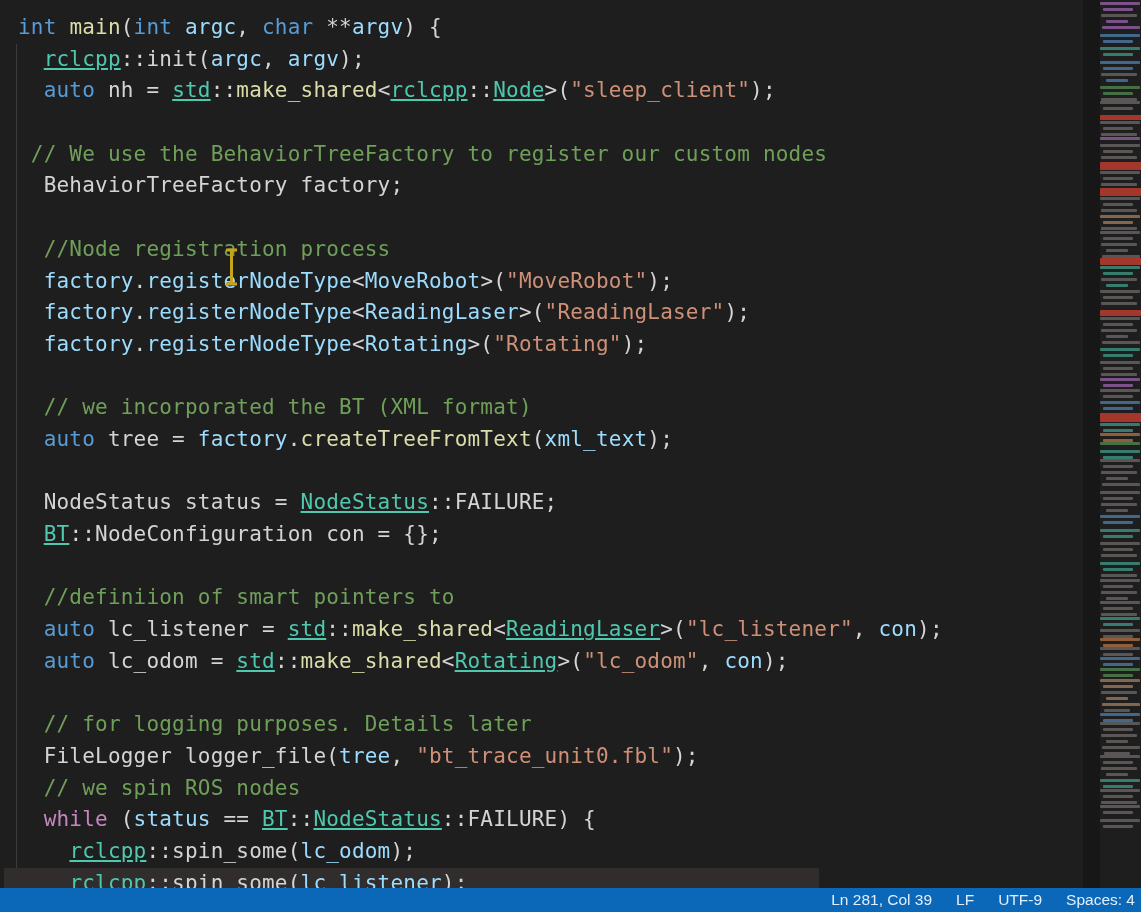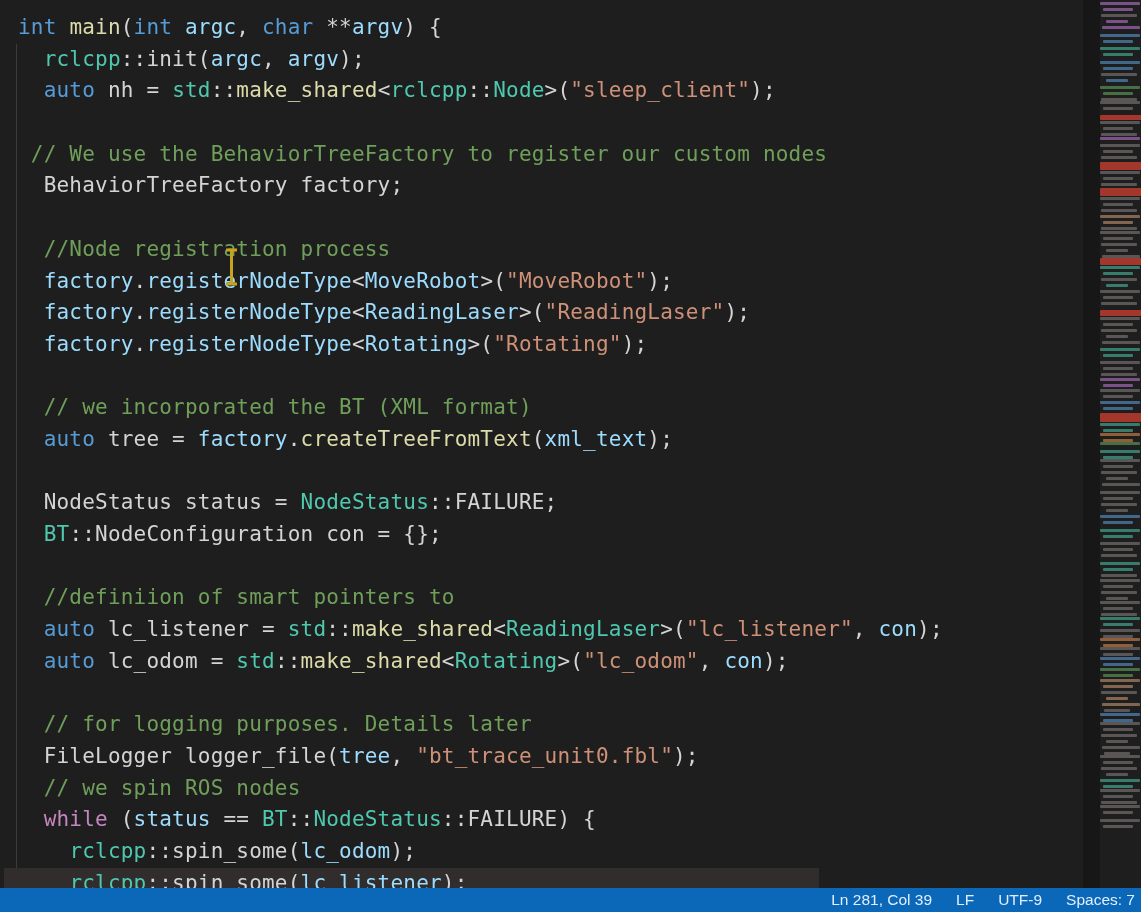--- a/index.html
+++ b/index.html
@@ -15,21 +15,21 @@
     white-space:pre;height:31.7px;line-height:31.7px;font-size:21px;
     letter-spacing:0.2px;position:relative;z-index:1;
   }
   .code-line.hl::before{
     content:"";position:absolute;left:-14px;top:0;width:815px;height:32px;
     background:#312d2d;z-index:-1;
   }
   .tok-k{color:var(--c-k);}
   .tok-c{color:var(--c-c);}
   .tok-f{color:var(--c-f);}
-  .tok-t{color:var(--c-t);}
+  .tok-t{color:var(--c-t);text-decoration:underline;}
   .tok-v{color:var(--c-v);}
   .tok-s{color:var(--c-s);}
   .tok-m{color:var(--c-m);}
   .tok-p{color:var(--c-p);}
   #cursor{position:absolute;left:219px;top:247px;z-index:5;}
   #minimap-shade{position:absolute;left:1079px;top:0;width:17px;height:888px;background:#181717;}
   #minimap{position:absolute;left:1096px;top:0;width:45px;height:888px;}
   .mm-bar{position:absolute;border-radius:1px;}
   #statusbar{
     position:absolute;left:0;bottom:0;width:1141px;height:24px;
@@ -195,14 +195,14 @@
       <div class="mm-bar" style="left: 3px; top: 811px; width: 30px; height: 3px; background: rgb(111, 106, 106); opacity: 0.75;"></div>
       <div class="mm-bar" style="left: 0px; top: 819px; width: 40px; height: 3px; background: rgb(111, 106, 106); opacity: 0.75;"></div>
       <div class="mm-bar" style="left: 3px; top: 825px; width: 30px; height: 3px; background: rgb(111, 106, 106); opacity: 0.75;"></div>
     </div>
 </div>
 
 <div id="statusbar" style="background: rgb(11, 103, 184);">
     <span class="status-item">Ln 281, Col 39</span>
     <span class="status-item">LF</span>
     <span class="status-item">UTF-9</span>
-    <span class="status-item">Spaces: 7</span>
+    <span class="status-item">Spaces: 4</span>
   </div>
 
 </body></html>

